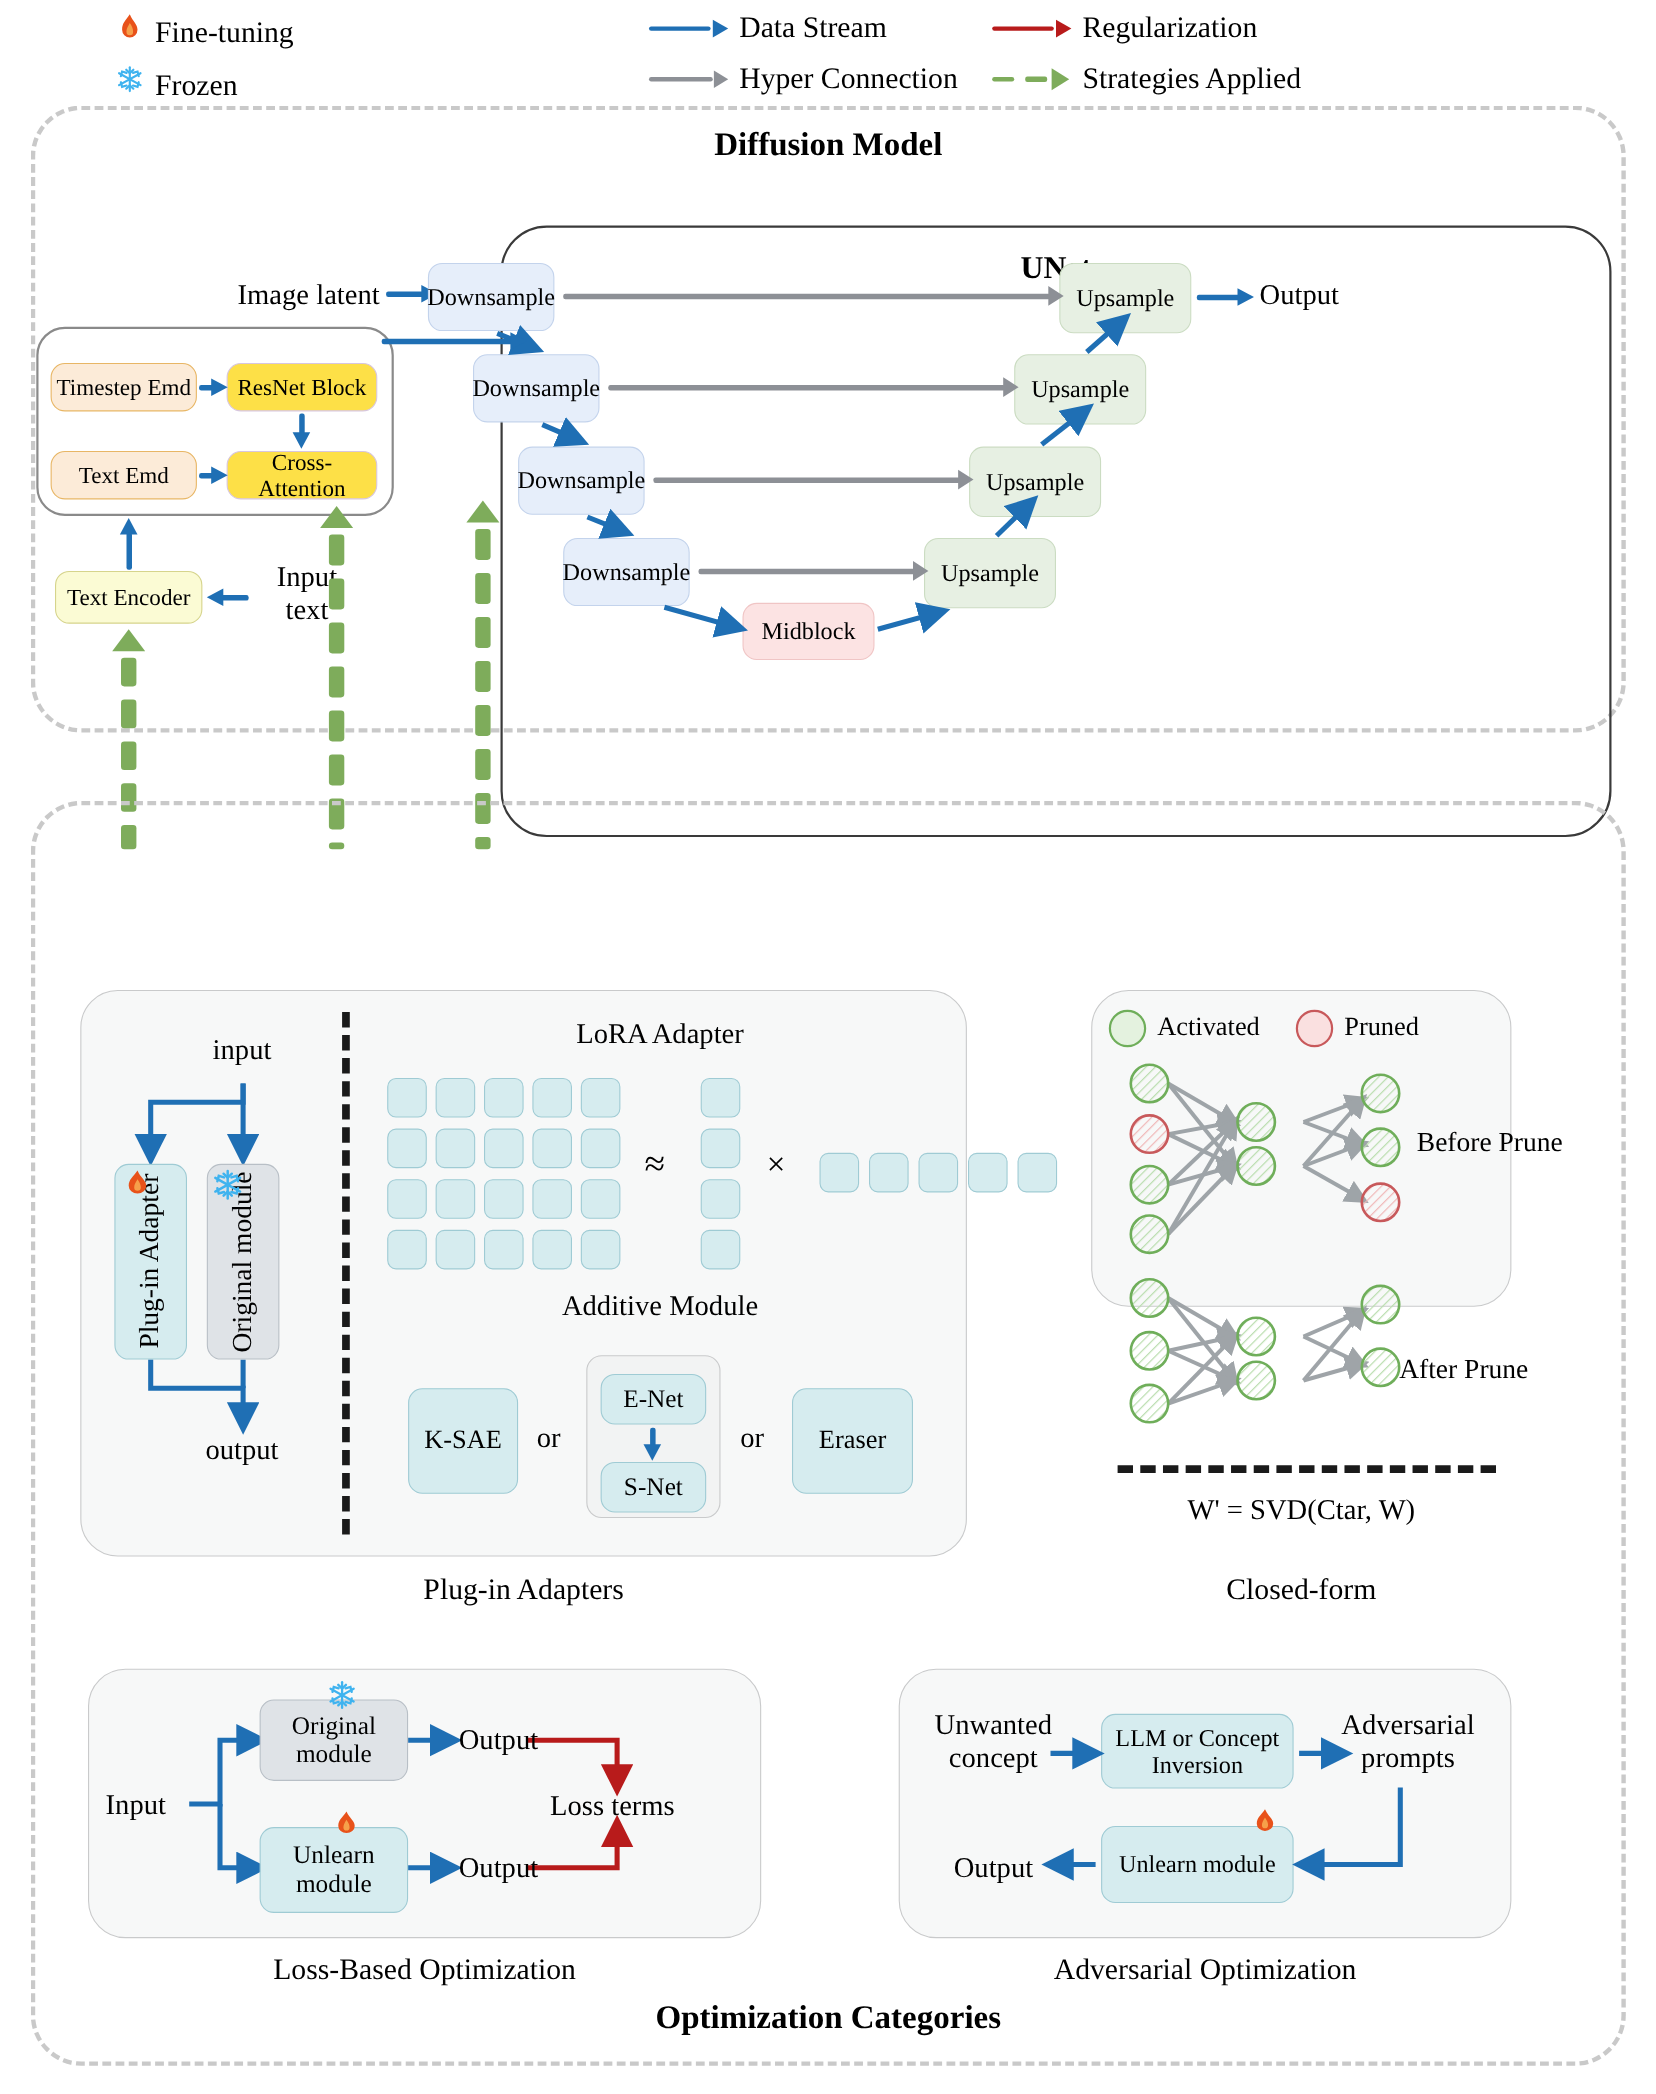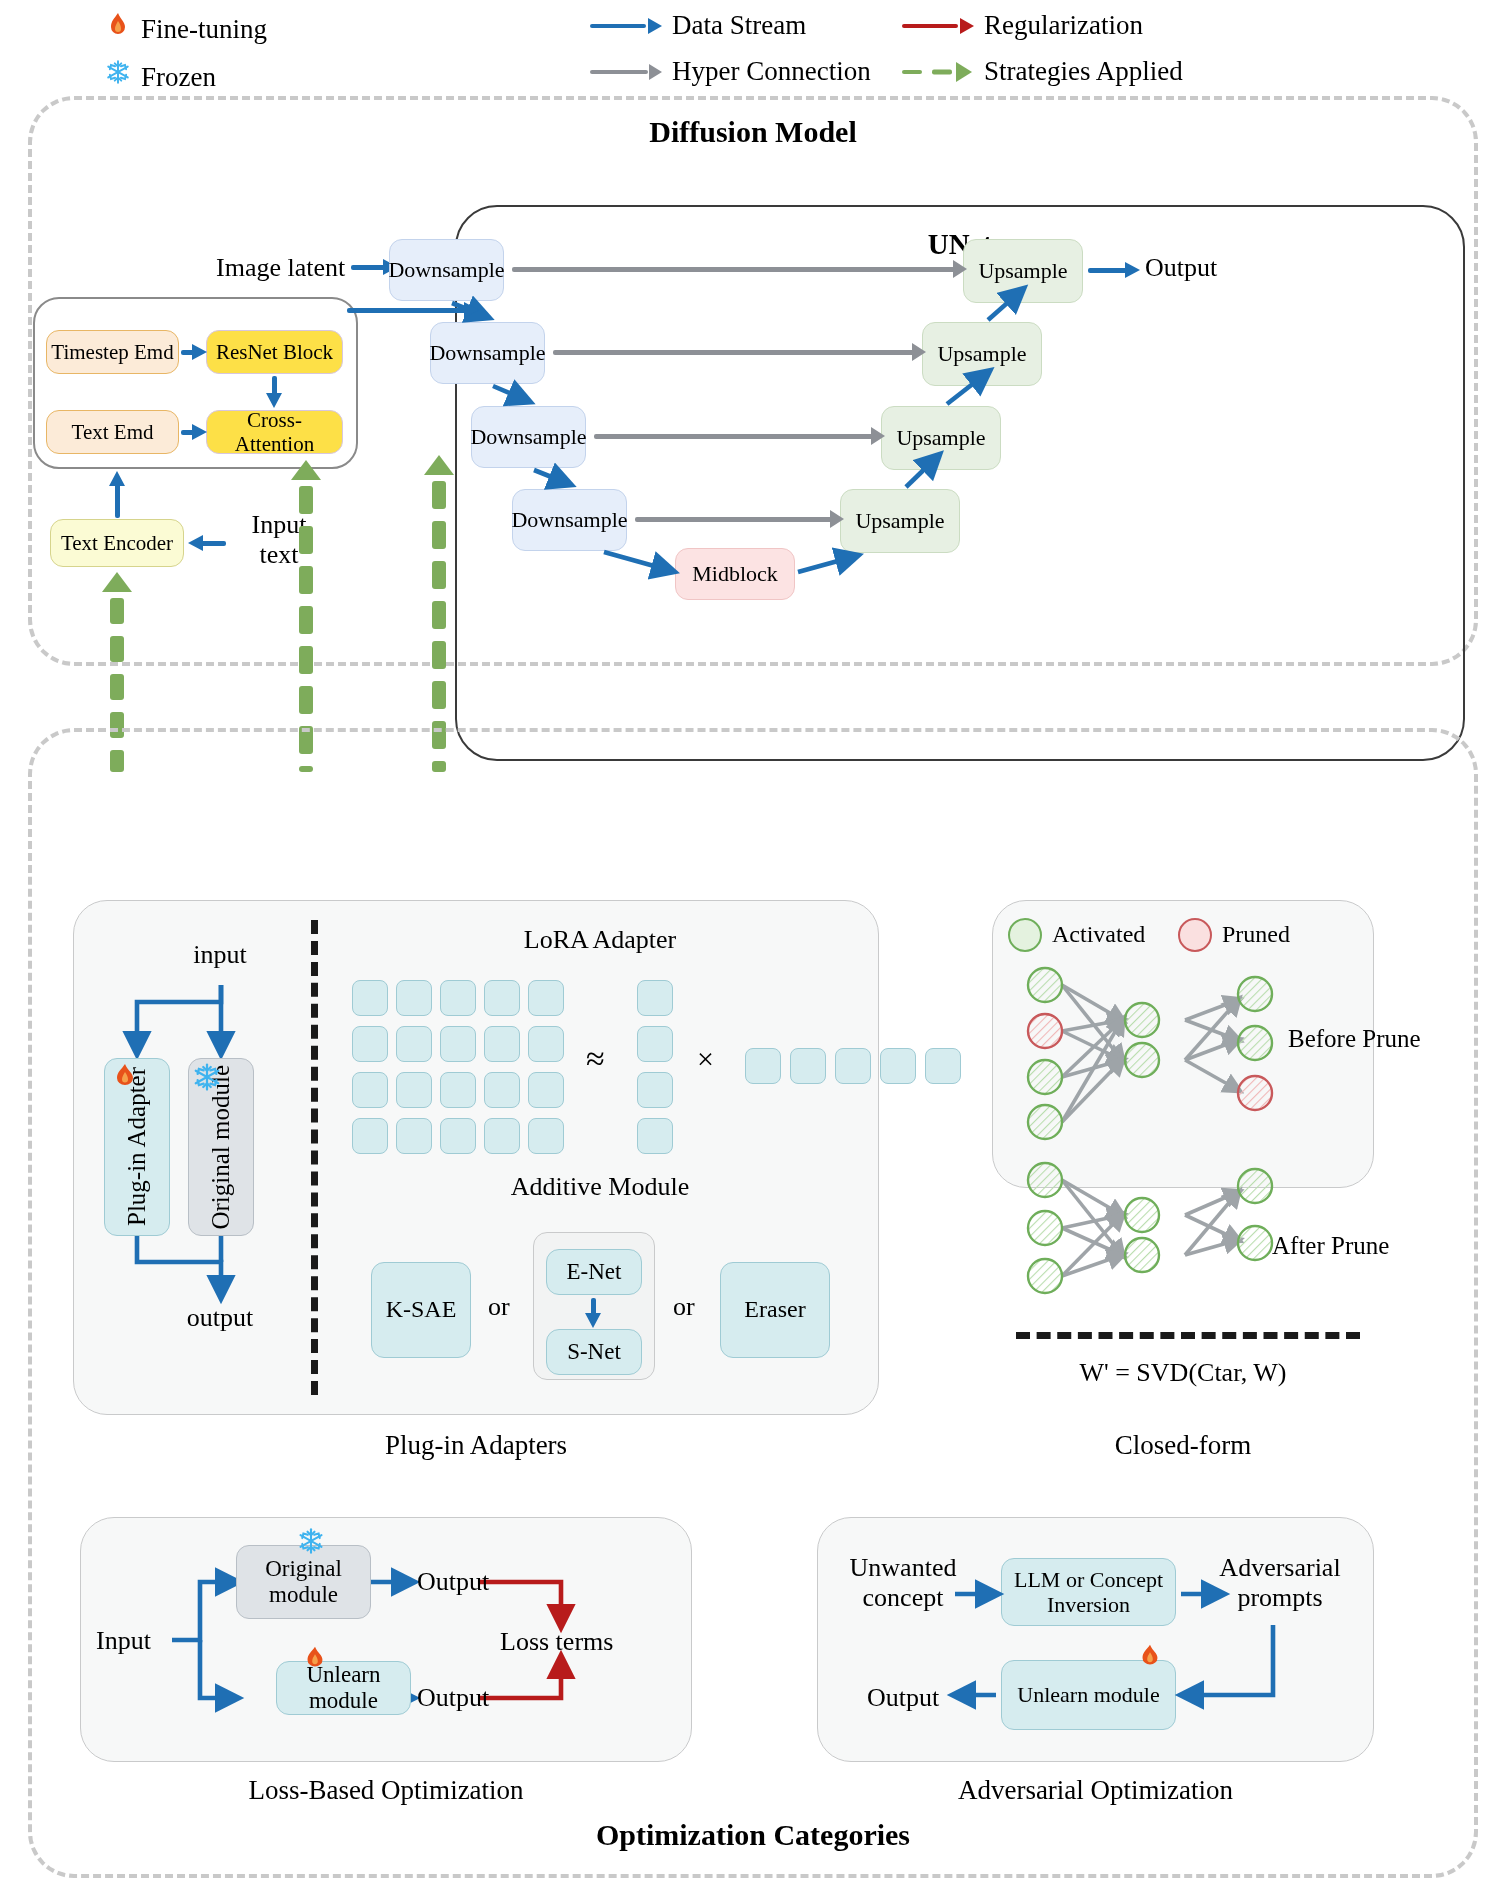--- a/index.html
+++ b/index.html
@@ -572,21 +572,21 @@
   <svg width="28" height="28" viewBox="0 0 24 24" stroke="#3FB3EF" stroke-width="1.8" fill="none" stroke-linecap="round">
     <line x1="12" y1="2" x2="12" y2="22"></line>
       <line x1="3" y1="7" x2="21" y2="17"></line>
       <line x1="21" y1="7" x2="3" y2="17"></line>
     <path d="M9 4 L12 7 L15 4 M9 20 L12 17 L15 20"></path>
     <path d="M4.5 9.5 L5.5 5.6 L9.3 6.7 M19.5 14.5 L18.5 18.4 L14.7 17.3"></path>
     <path d="M9.3 17.3 L5.5 18.4 L4.5 14.5 M14.7 6.7 L18.5 5.6 L19.5 9.5"></path>
   </svg>
 </span>
 
-<div class="abs node n-teal" style="left:236px; top:1661px; width:135px; height:54px; font-size:23px; white-space:pre-line;margin-left:40px;"><span>Unlearn
+<div class="abs node n-teal" style="left:236px; top:1661px; width:135px; height:78px; font-size:23px; white-space:pre-line;"><span>Unlearn
 module</span></div>
 <span class="abs" style="left:300px; top:1645px;">
   <svg width="30" height="28" viewBox="0 0 26 30">
       <path d="M13 2 C9 8 5 10 5 16 a8 7 0 0 0 16 0 C21 11 16 9 13 2 Z" fill="#E8521A"></path>
       <path d="M13 10 C11 13.5 10 15 10 17.5 a3 3 0 0 0 6 0 C16 15 15 13 13 10 Z" fill="#F6A04A"></path>
     </svg>
 </span>
 
 <div class="abs plain" style="left:417px; top:1567px;">Output</div>
 <div class="abs plain" style="left:417px; top:1683px;">Output</div>

